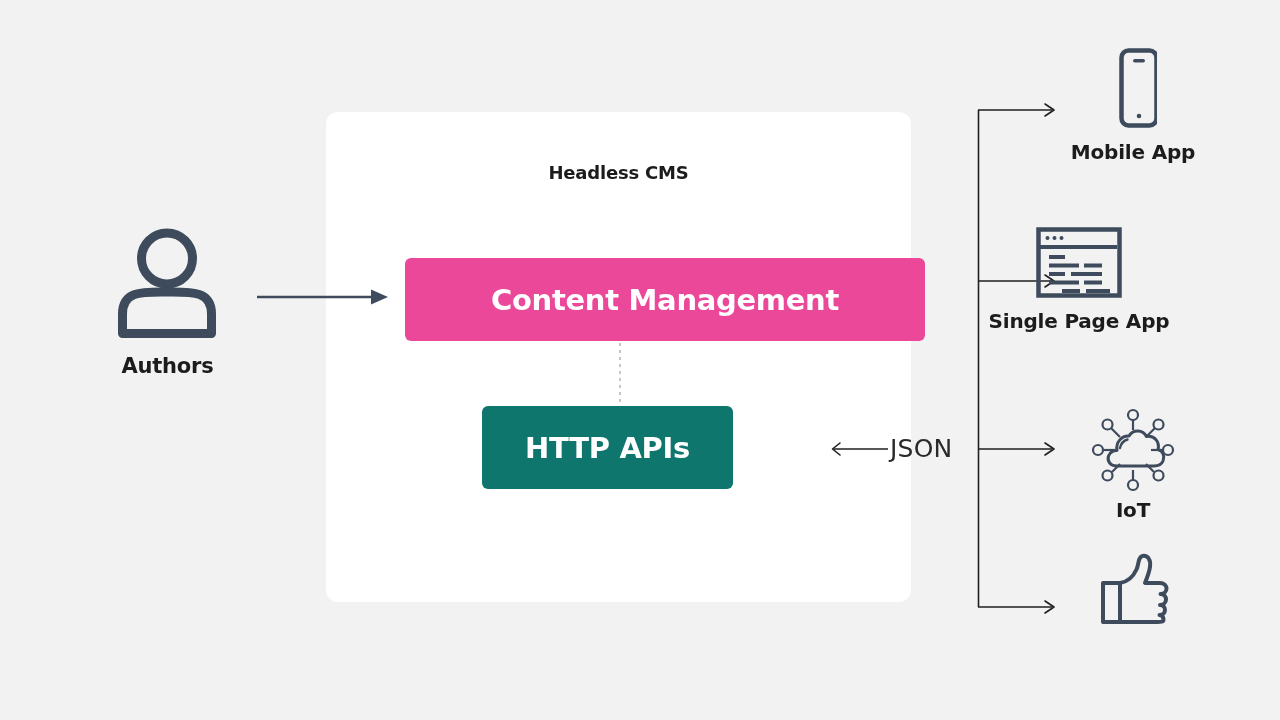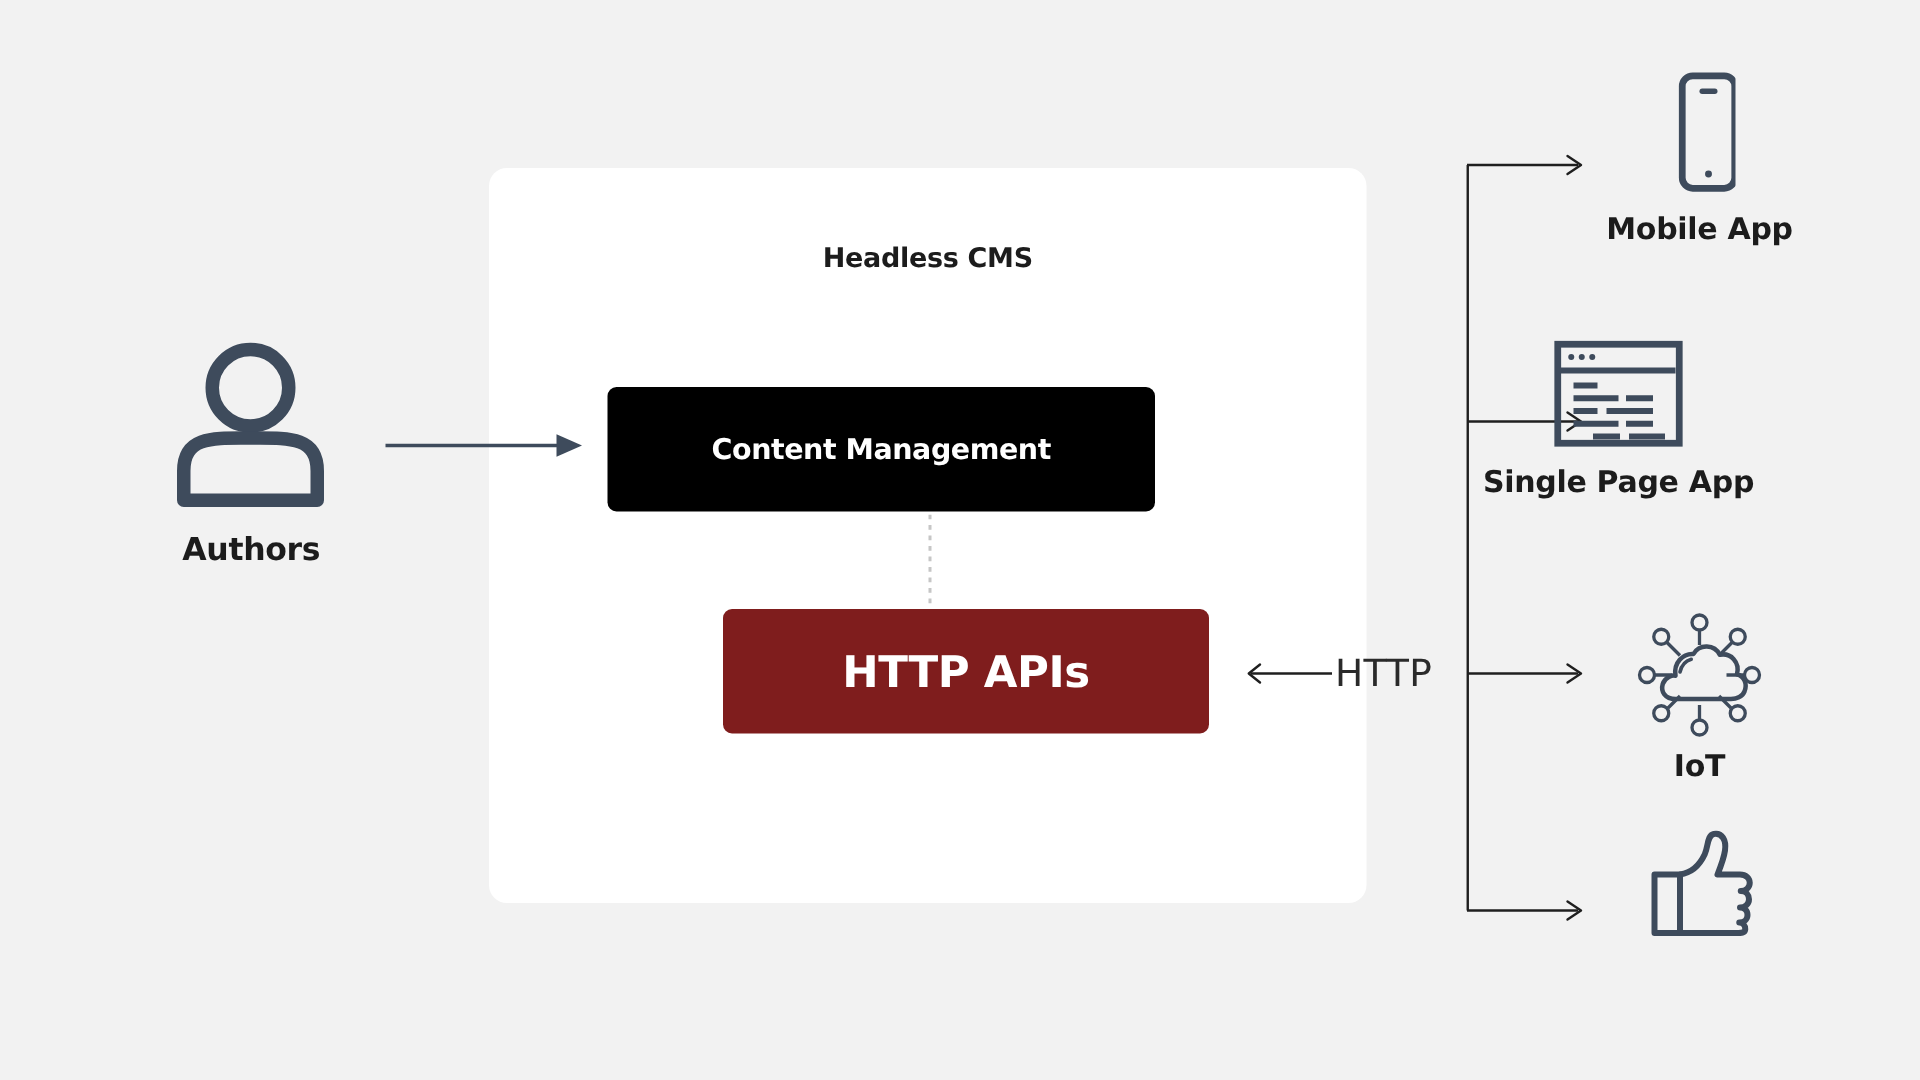--- a/index.html
+++ b/index.html
@@ -48,31 +48,31 @@
     align-items: center;
     justify-content: center;
     border-radius: 6px;
     color: #ffffff;
     font-weight: bold;
     letter-spacing: -0.3px;
   }
   .block-cm {
     left: 405px;
     top: 258px;
-    width: 365px;
+    width: 520px;
     height: 83px;
-    background: #000000;
-    font-size: 19px;
+    background: #ec4899;
+    font-size: 29px;
   }
   .block-api {
     left: 482px;
     top: 406px;
-    width: 324px;
+    width: 251px;
     height: 83px;
-    background: #7f1d1d;
+    background: #0f766e;
     font-size: 29px;
   }
 
   
   .dotted-connector {
     position: absolute;
     left: 619px;
     top: 343px;
     width: 2px;
     height: 62px;
@@ -192,21 +192,21 @@
       <polygon points="116,4.5 133,12 116,19.5" fill="#3e4b5c"></polygon>
     </svg>
   </div>
 
   <div class="json-arrow">
     <svg width="62" height="22" viewBox="0 0 62 22" xmlns="http://www.w3.org/2000/svg">
       <line x1="6" y1="11" x2="60" y2="11" stroke="#1f1f1f" stroke-width="1.6"></line>
       <polyline points="12,5 4.5,11 12,17" fill="none" stroke="#1f1f1f" stroke-width="1.6" stroke-linecap="round" stroke-linejoin="round"></polyline>
     </svg>
   </div>
-  <div class="json-label">HTTP</div>
+  <div class="json-label">JSON</div>
 
   <div class="branch-tree">
     <svg width="100" height="520" viewBox="0 0 100 520" xmlns="http://www.w3.org/2000/svg">
 
       <line x1="8.5" y1="10" x2="8.5" y2="507" stroke="#1f1f1f" stroke-width="1.6"></line>
 
       <line x1="8" y1="10" x2="82" y2="10" stroke="#1f1f1f" stroke-width="1.6"></line>
       <polyline points="75,4 84,10 75,16" fill="none" stroke="#1f1f1f" stroke-width="1.6" stroke-linecap="round" stroke-linejoin="round"></polyline>
 
       <line x1="8" y1="181" x2="82" y2="181" stroke="#1f1f1f" stroke-width="1.6"></line>

